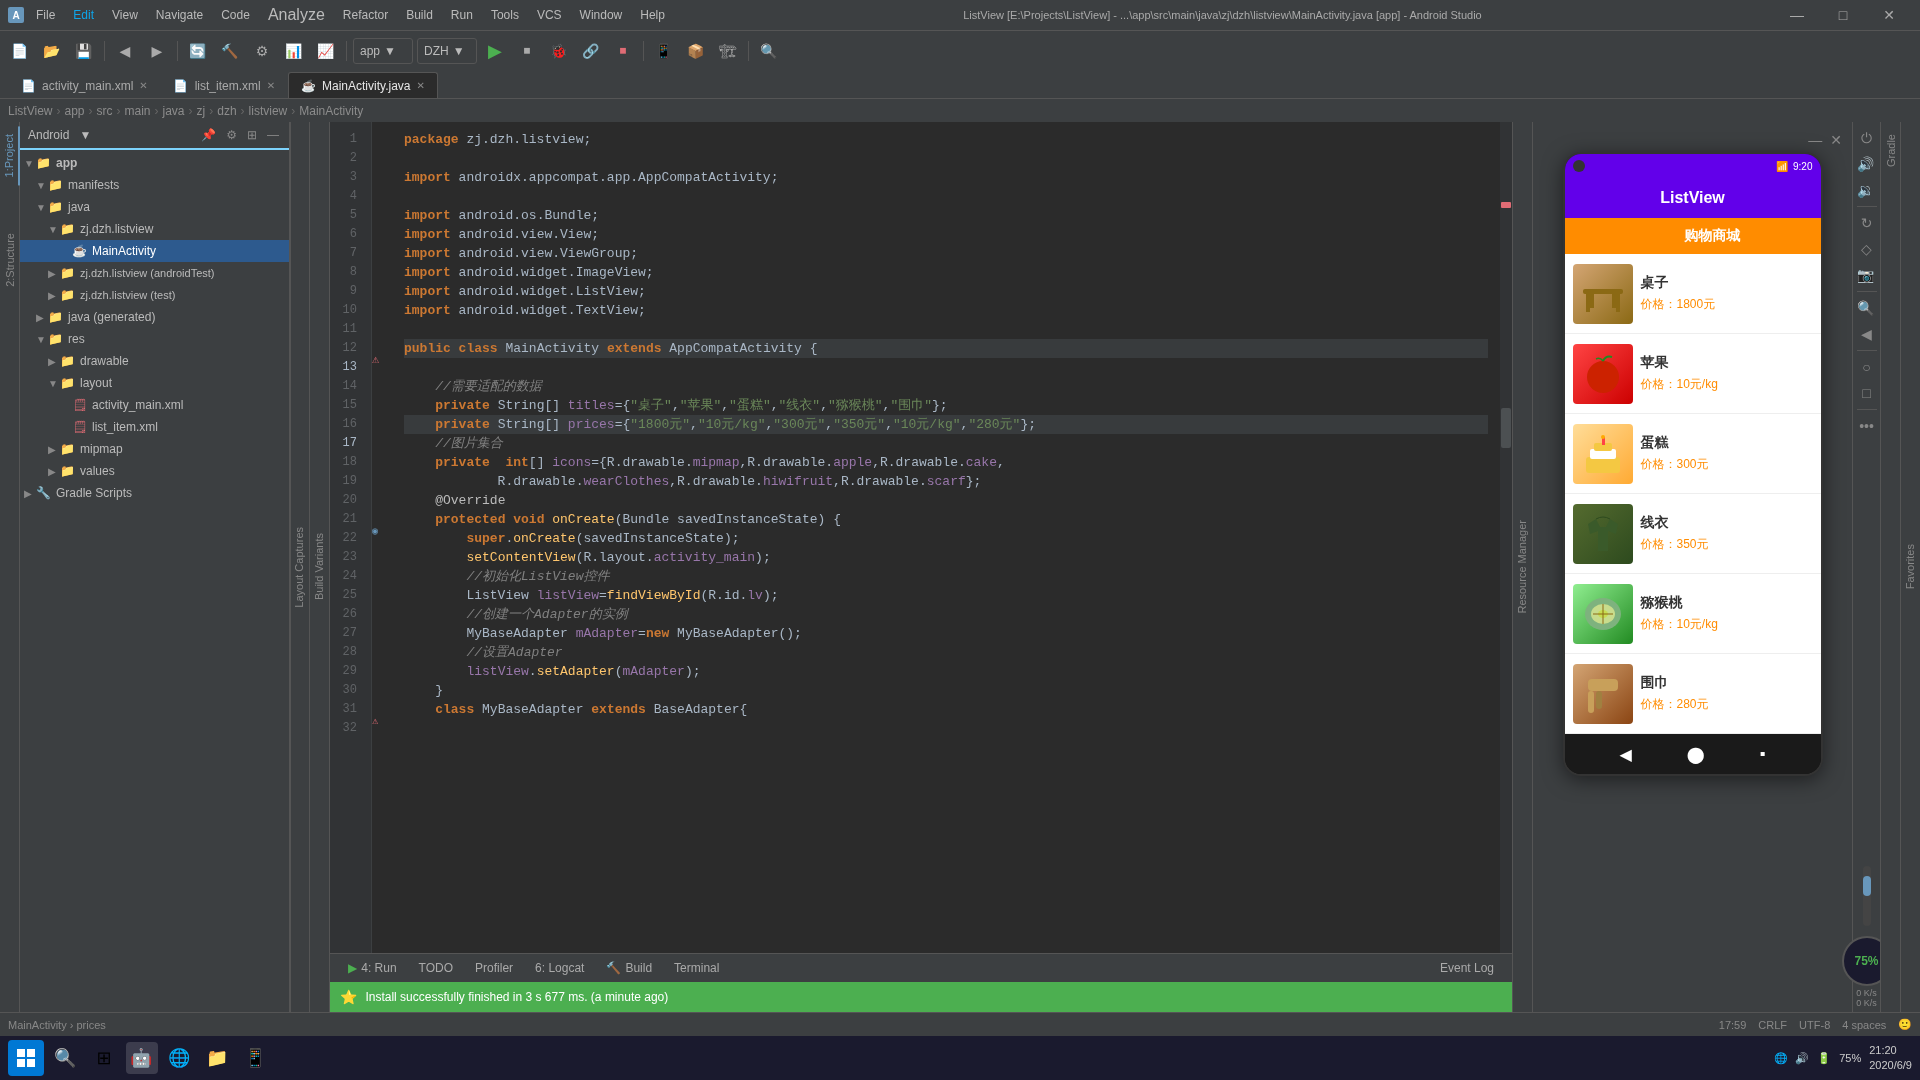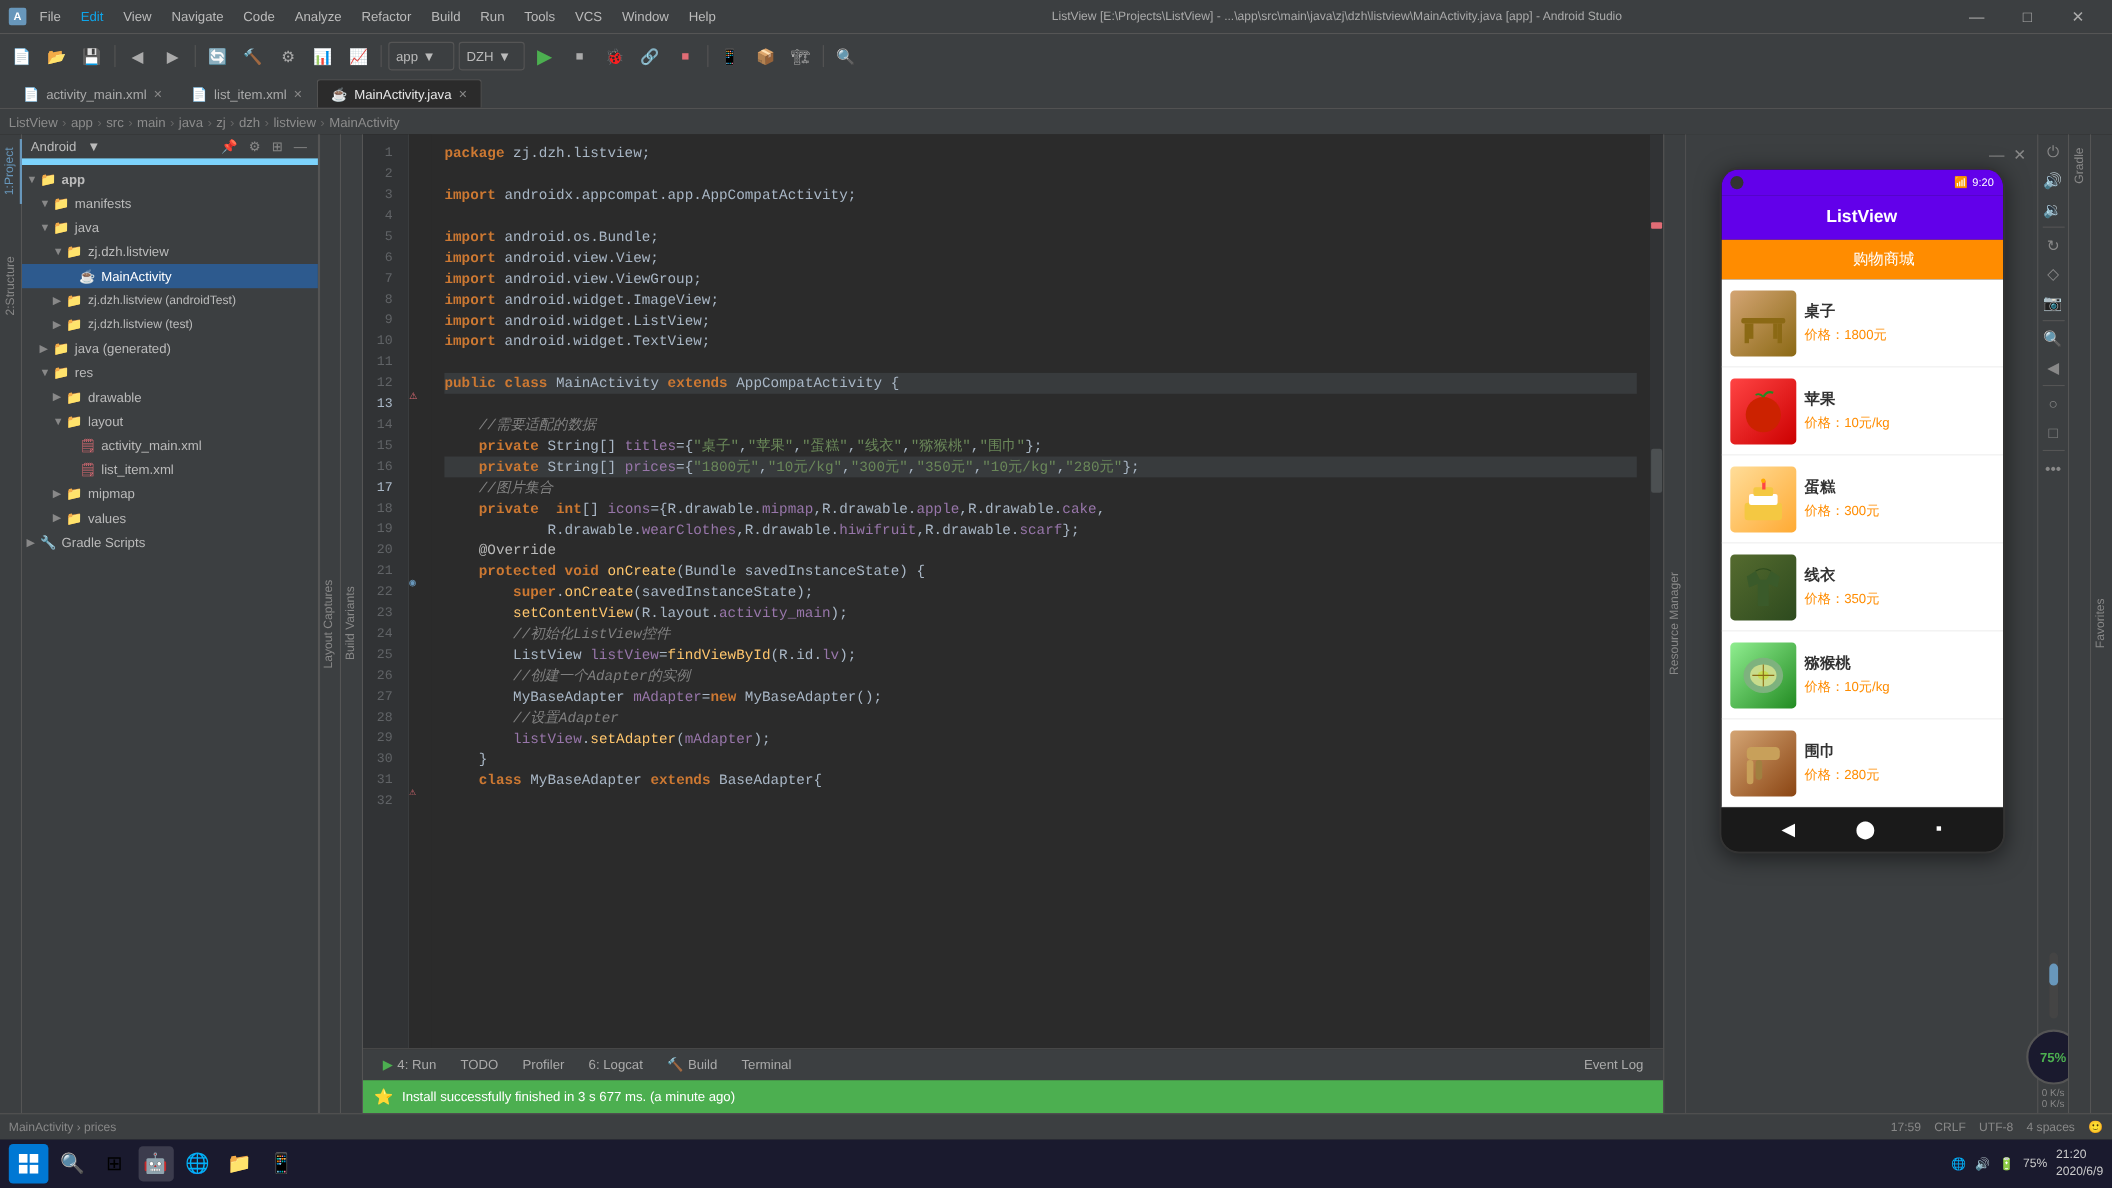--- a/index.html
+++ b/index.html
@@ -59,21 +59,21 @@
       flex: 1; display: flex; overflow: hidden;
     }
 
     
     .project-panel {
       width: 270px; background: #3c3f41; display: flex; flex-direction: column;
       border-right: 1px solid #555;
     }
     .project-header {
       height: 28px; display: flex; align-items: center; padding: 0 8px;
-      font-size: 12px; color: #bbb; border-bottom: 6px solid #7dd3fc; gap: 6px;
+      font-size: 12px; color: #bbb; border-bottom: 2px solid #7dd3fc; gap: 6px;
     }
     .project-header-btn { cursor: pointer; color: #888; font-size: 12px; padding: 2px; }
 
     .project-tree { flex: 1; overflow-y: auto; padding: 2px 0; font-size: 12px; }
     .tree-item {
       height: 22px; display: flex; align-items: center; padding: 0 4px;
       cursor: pointer; color: #bbb; white-space: nowrap; overflow: hidden;
     }
     .tree-item.selected { background: #2d5a8e; color: white; }
     .tree-arrow { display: inline-block; width: 12px; color: #888; font-size: 10px; }
@@ -137,21 +137,21 @@
     .phone-status-right { display: flex; gap: 4px; align-items: center; font-size: 10px; color: white; }
     .phone-title-bar {
       height: 40px; background: #6200ea; display: flex; align-items: center;
       justify-content: center; padding: 0 12px;
     }
     .phone-app-title { color: white; font-size: 16px; font-weight: bold; }
     .phone-orange-bar {
       height: 36px; background: #ff8c00; display: flex; align-items: center;
       justify-content: center;
     }
-    .phone-orange-text { color: white; font-size: 14px; font-weight: normal; margin-left: 40px; }
+    .phone-orange-text { color: white; font-size: 14px; font-weight: bold; margin-left: 40px; }
     .phone-list { flex: 1; background: white; overflow: hidden; }
     .phone-list-item {
       height: 80px; display: flex; align-items: center; padding: 6px 8px;
       border-bottom: 1px solid #eee; gap: 8px;
     }
     .phone-item-img {
       width: 60px; height: 60px; border-radius: 4px; flex-shrink: 0;
       display: flex; align-items: center; justify-content: center; font-size: 28px;
       overflow: hidden;
     }
@@ -281,21 +281,21 @@
 <body>
 
 <div class="title-bar">
   <div class="title-bar-left">
     <div class="title-bar-icon" style="background:#6897bb; display:flex; align-items:center; justify-content:center; color:white; font-size:10px; font-weight:bold;">A</div>
     <span style="font-size:12px; color:#bbb; padding:0 6px; cursor:pointer;">File</span>
     <span style="font-size:12px; color:#0ea5e9; padding:0 6px; cursor:pointer;">Edit</span>
     <span style="font-size:12px; color:#bbb; padding:0 6px; cursor:pointer;">View</span>
     <span style="font-size:12px; color:#bbb; padding:0 6px; cursor:pointer;">Navigate</span>
     <span style="font-size:12px; color:#bbb; padding:0 6px; cursor:pointer;">Code</span>
-    <span style="font-size:12px; color:#bbb; padding:0 6px; cursor:pointer;">Analyze</span>
+    <span style="font-size:16px; color:#bbb; padding:0 6px; cursor:pointer;">Analyze</span>
     <span style="font-size:12px; color:#bbb; padding:0 6px; cursor:pointer;">Refactor</span>
     <span style="font-size:12px; color:#bbb; padding:0 6px; cursor:pointer;">Build</span>
     <span style="font-size:12px; color:#bbb; padding:0 6px; cursor:pointer;">Run</span>
     <span style="font-size:12px; color:#bbb; padding:0 6px; cursor:pointer;">Tools</span>
     <span style="font-size:12px; color:#bbb; padding:0 6px; cursor:pointer;">VCS</span>
     <span style="font-size:12px; color:#bbb; padding:0 6px; cursor:pointer;">Window</span>
     <span style="font-size:12px; color:#bbb; padding:0 6px; cursor:pointer;">Help</span>
   </div>
   <span class="title-bar-title" style="font-size:11px;">ListView [E:\Projects\ListView] - ...\app\src\main\java\zj\dzh\listview\MainActivity.java [app] - Android Studio</span>
   <div class="title-bar-controls">

